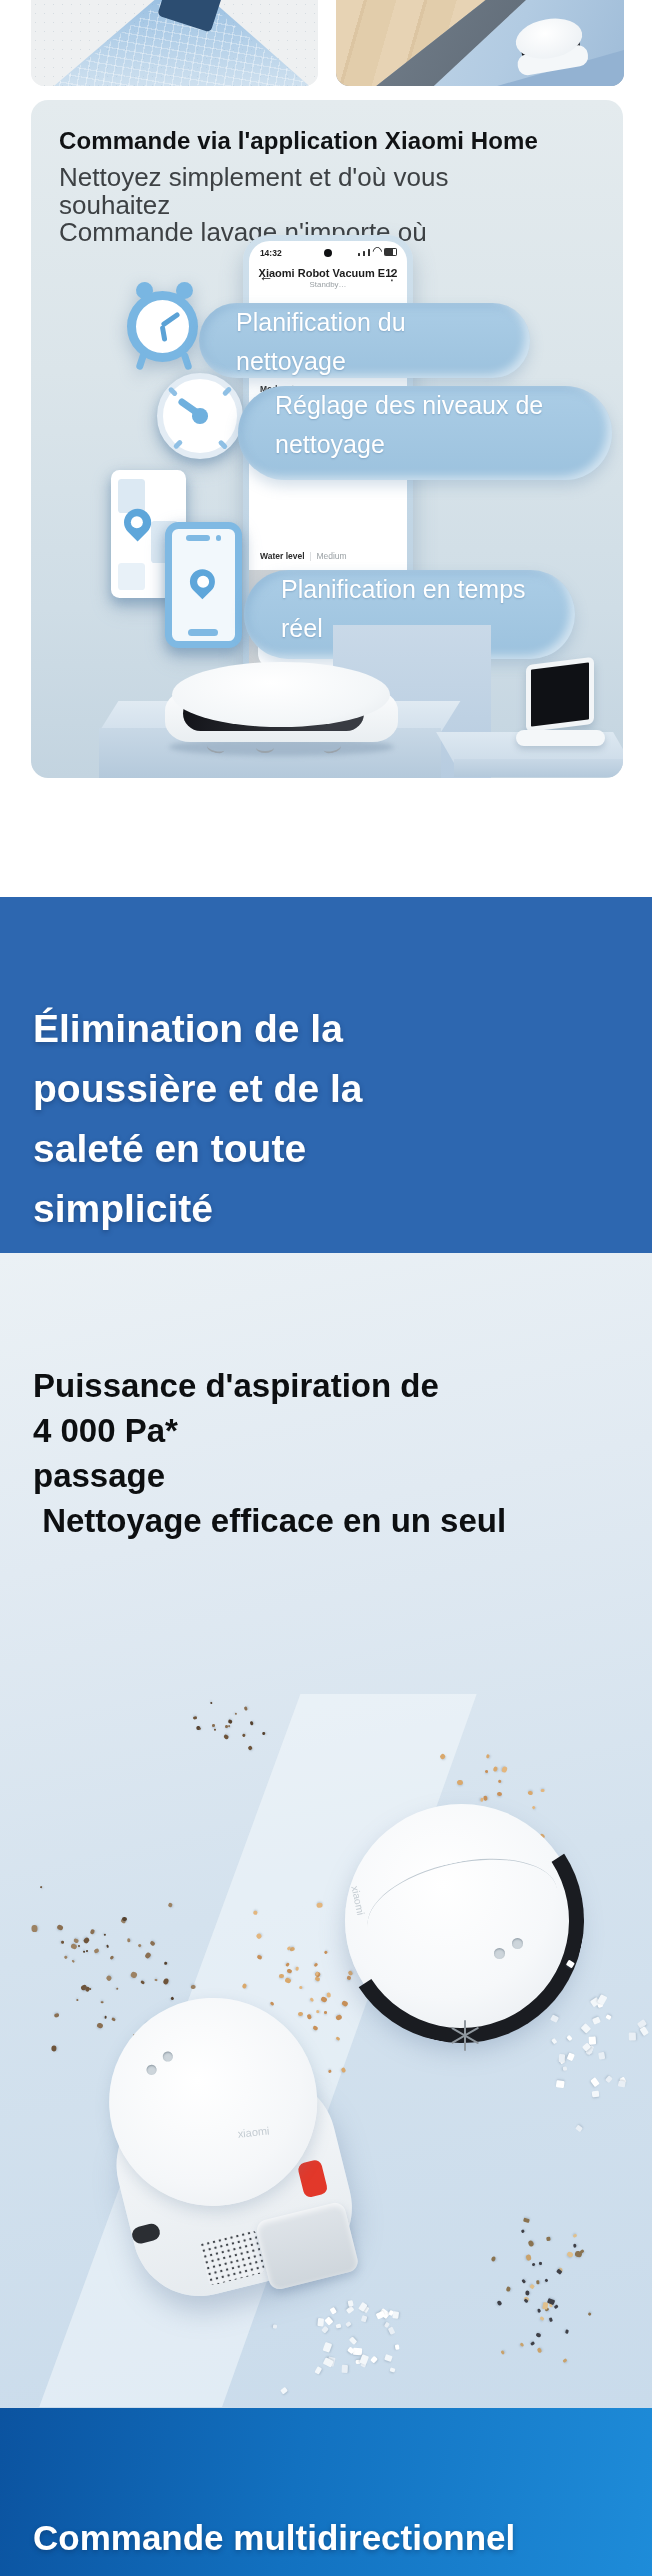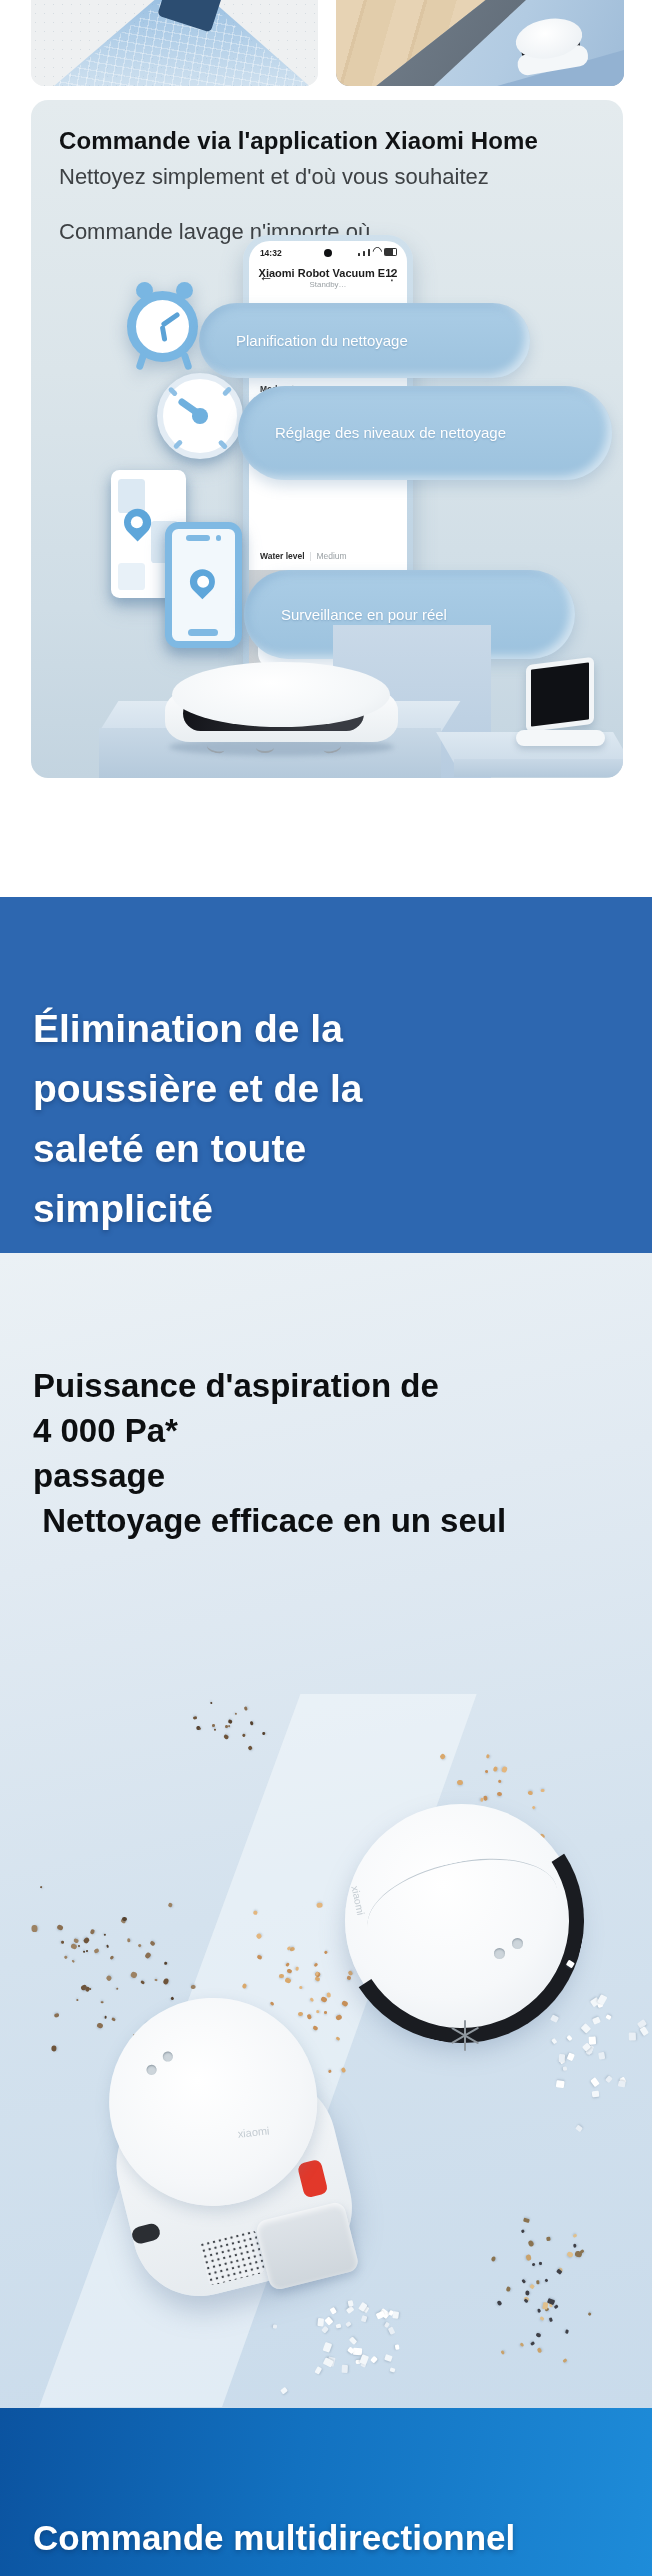--- a/index.html
+++ b/index.html
@@ -31,21 +31,21 @@
   .minibot .mtop{position:absolute;top:0;left:2.4px;width:67px;height:39px;border-radius:50%;
     background:radial-gradient(ellipse at 45% 35%,#fff,#eef2f5 75%,#dfe5e9);}
   .minibot .mband{position:absolute;top:18px;left:6px;width:59px;height:24px;border-radius:12px;
     background:linear-gradient(100deg,#141519,#34373d);}
   .minibot .mbase{position:absolute;top:31px;left:0;width:71px;height:20.6px;border-radius:9.7px;background:#f4f7f9;}
 
   
   .appcard{position:absolute;left:31px;top:100px;width:592px;height:678px;border-radius:17px;overflow:hidden;
     background:linear-gradient(180deg,#e4ebee 0%,#dbe5ea 40%,#cfdde6 75%,#c3d4e0 100%);}
   .appcard h2{margin:0;position:absolute;left:28px;top:26.6px;font-size:24px;font-weight:700;color:#101214;letter-spacing:0.1px;}
-  .app-sub{position:absolute;left:28px;font-size:22px;font-weight:400;color:#3d4144;line-height:28px;width:459px;}
+  .app-sub{position:absolute;left:28px;font-size:26px;font-weight:400;color:#3d4144;line-height:28px;width:459px;}
   .app-sub.s1{top:63px;}
   .app-sub.s2{top:118px;}
 
   
   .phone{position:absolute;left:212px;top:135px;width:170px;height:455px;border-radius:25.4px;
     background:linear-gradient(180deg,#cfe0ec,#b9cfe0);padding:6px;box-sizing:border-box;
     box-shadow:0 11px 22px rgba(90,120,150,.35);}
   .screen{position:relative;width:100%;height:100%;border-radius:20.6px;background:#ffffff;overflow:hidden;}
   .statusbar{position:absolute;top:6px;left:8.5px;right:8.5px;height:12px;font-size:8.5px;color:#222;}
   .s-time{position:absolute;left:2.4px;top:0.6px;font-weight:700;}
@@ -69,22 +69,22 @@
   .ph-row{position:absolute;left:11px;right:8.5px;height:14.5px;font-size:8.5px;white-space:nowrap;}
   .ph-row .rlab{font-weight:700;color:#2b2b2b;}
   .ph-row .rsep{color:#d0d3d6;margin:0 4.8px;}
   .ph-row .rval{color:#9aa0a4;}
   .row1{top:143px;}
   .row2{top:310px;}
   .lowmap{position:absolute;left:0;right:0;top:329px;height:106px;background:#cdd1d4;}
   .lowmap .blob{position:absolute;inset:8.5px;background:#fff;border-radius:14.5px;}
 
   
-  .pill{position:absolute;border-radius:604px;display:flex;align-items:center;
-    background:linear-gradient(180deg,#abcde6,#9cc2de);color:#fff;font-size:15px;line-height:1.55;
+  .pill{position:absolute;border-radius:604px;display:flex;
+    background:linear-gradient(180deg,#abcde6,#9cc2de);color:#fff;font-size:25px;line-height:1.55;
     padding:0 26.6px 0 37px;box-sizing:border-box;
     box-shadow:inset -4.8px -3.6px 8.5px rgba(255,255,255,.55),inset 3.6px 3.6px 9.7px rgba(110,155,195,.35),0 6px 13.3px rgba(100,140,175,.28);
     text-shadow:0 0.6px 1.8px rgba(70,110,150,.35);}
   .pill1{left:168px;top:203px;width:331px;height:75px;}
   .pill2{left:207px;top:286px;width:374px;height:94px;}
   .pill3{left:159px;top:386px;width:374px;height:65px;}
   .pill4{left:213px;top:470px;width:331px;height:89px;}
   .feat-icon{position:absolute;filter:drop-shadow(0 6px 8.5px rgba(90,125,160,.4));}
 
   .alarm-clock-icon{left:96px;top:181px;width:74px;height:106px;}
@@ -318,21 +318,21 @@
     </div>
 
     <div class="feat-icon phone-location-icon">
       <span class="pl-body"></span>
       <span class="pl-spk"></span>
         <span class="pl-dot"></span>
       <span class="pl-pin"></span>
         <span class="pl-bar"></span>
     </div>
     <div class="pill pill4">
-      <span>Surveillance en pour réel</span>
+      <span>Planification en temps réel</span>
     </div>
 
     <div class="column"></div>
     <div class="ped ped1">
       <div class="top"></div>
         <div class="front"></div>
     </div>
     <div class="ped ped2">
       <div class="top"></div>
         <div class="front"></div>

